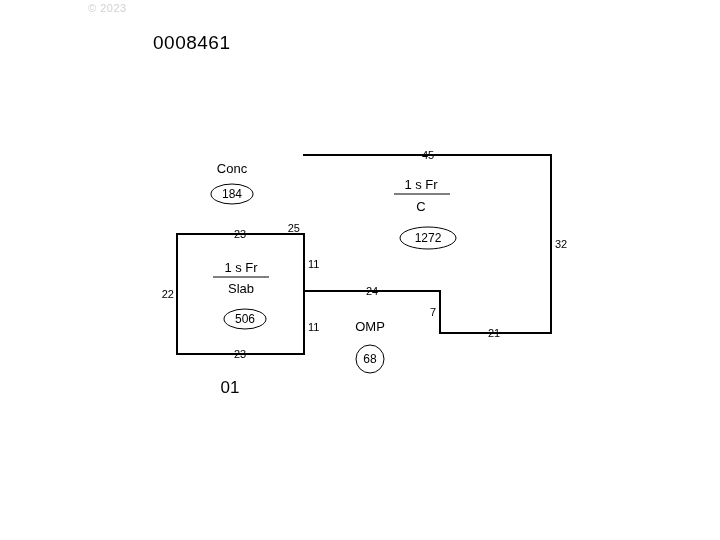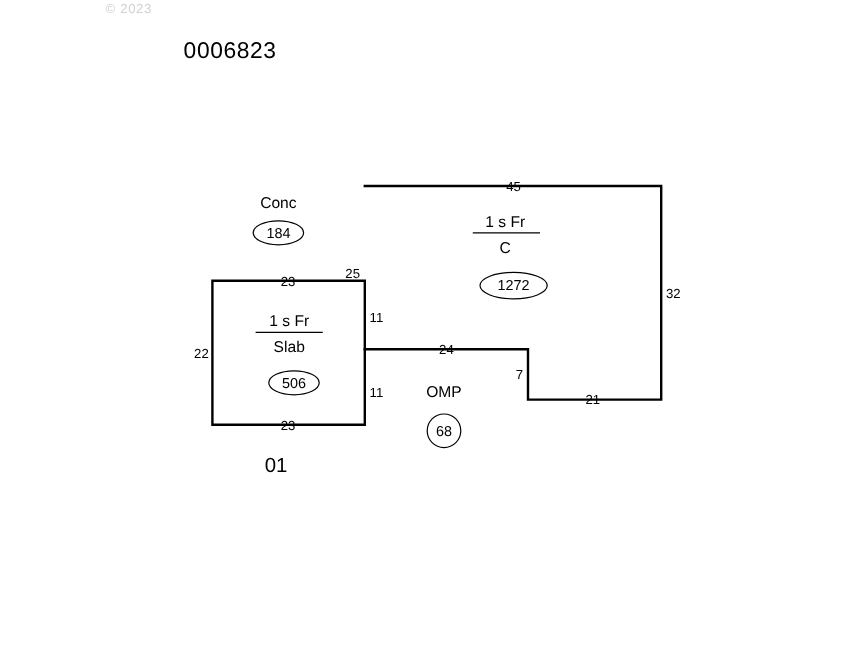--- a/index.html
+++ b/index.html
@@ -69,21 +69,21 @@
     stroke-width: 1;
   }
 </style>
 </head>
 <body>
 
 <div id="page">
 
   <div id="watermark">© 2023</div>
 
-  <div id="parcel-id">0006823</div>
+  <div id="parcel-id">0008461</div>
 
   <svg id="sketch-svg" width="720" height="540" viewBox="0 0 720 540">
 
     <path class="wall" d="M 304 155 L 551 155 L 551 333 L 440 333 L 440 291 L 304 291"></path>
 
     <path class="wall" d="M 177 234 L 304 234 L 304 354 L 177 354 Z"></path>
 
     <text class="dim-text" x="240" y="238" text-anchor="middle">23</text>
 
     <text class="dim-text" x="174" y="298" text-anchor="end">22</text>

